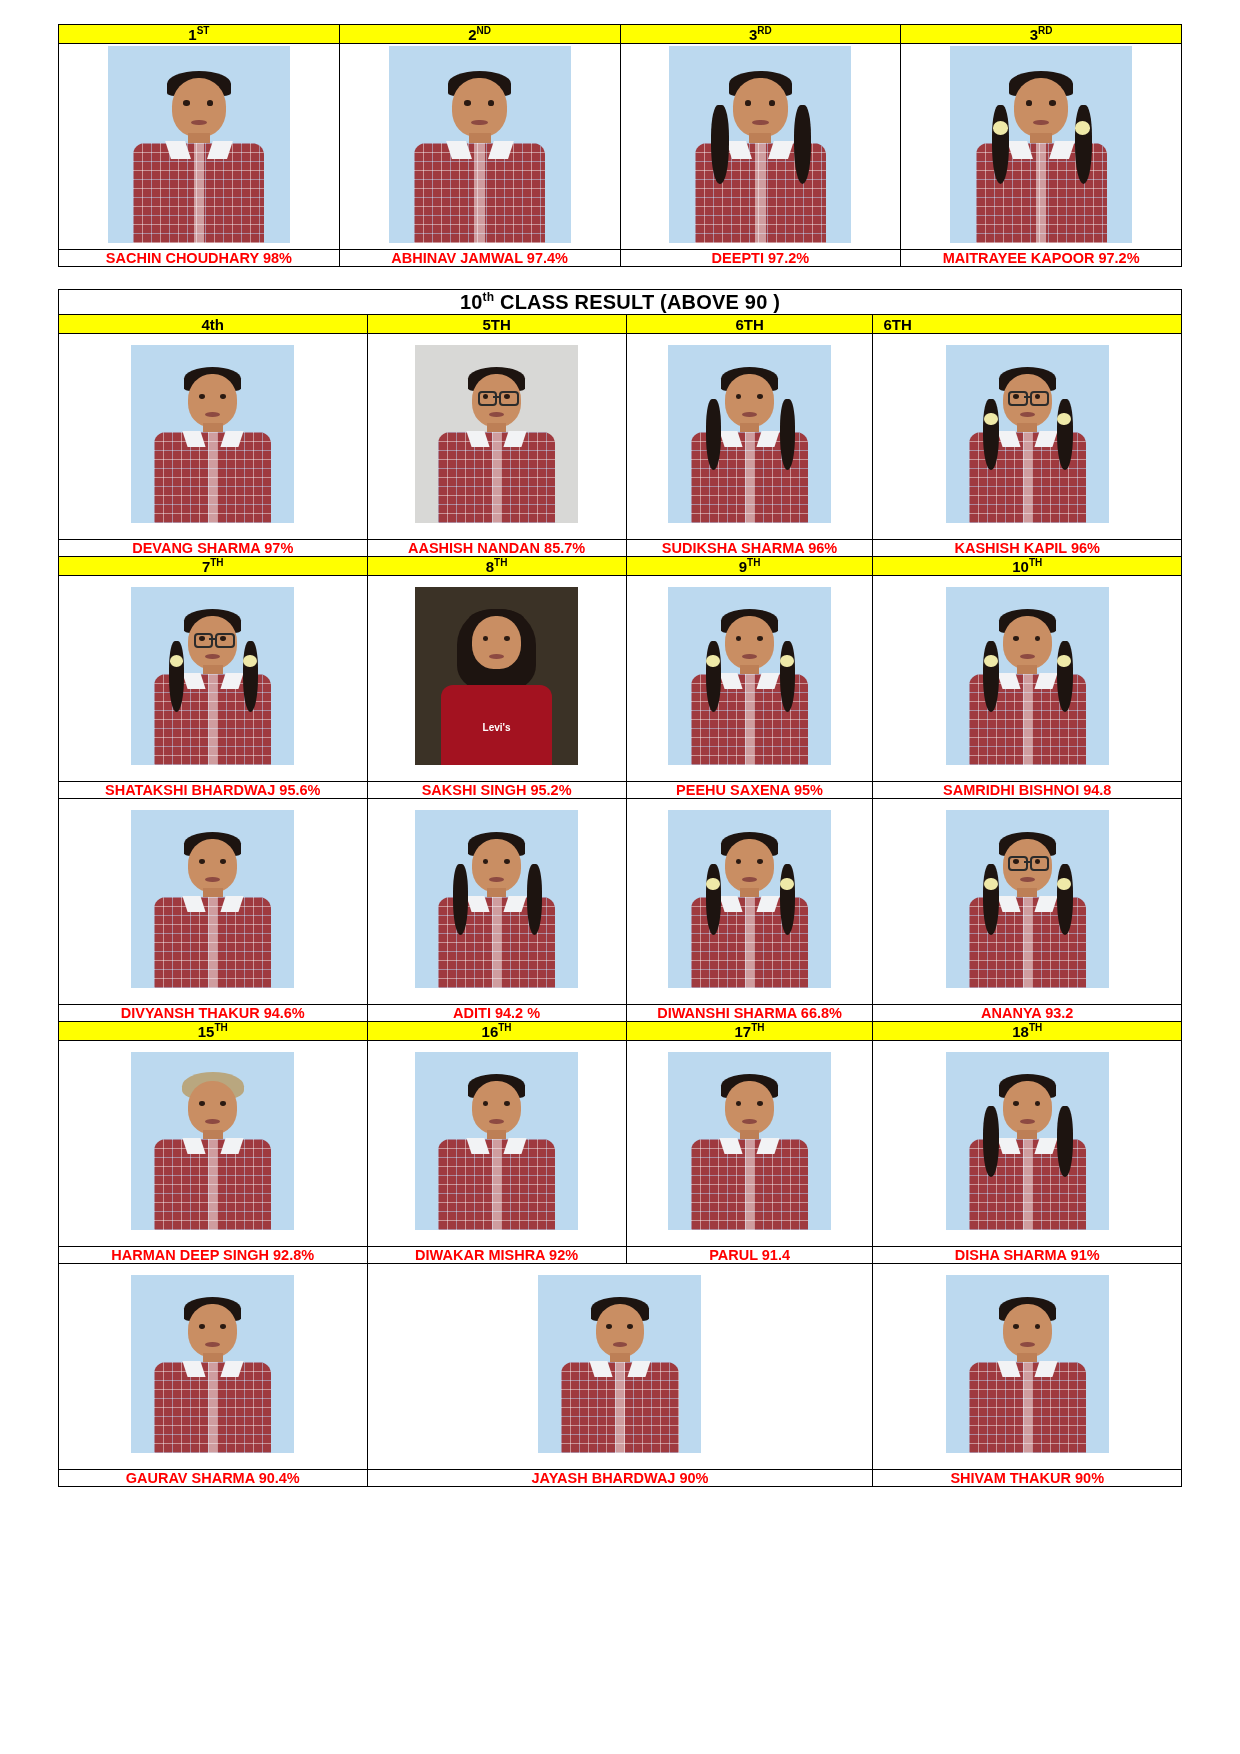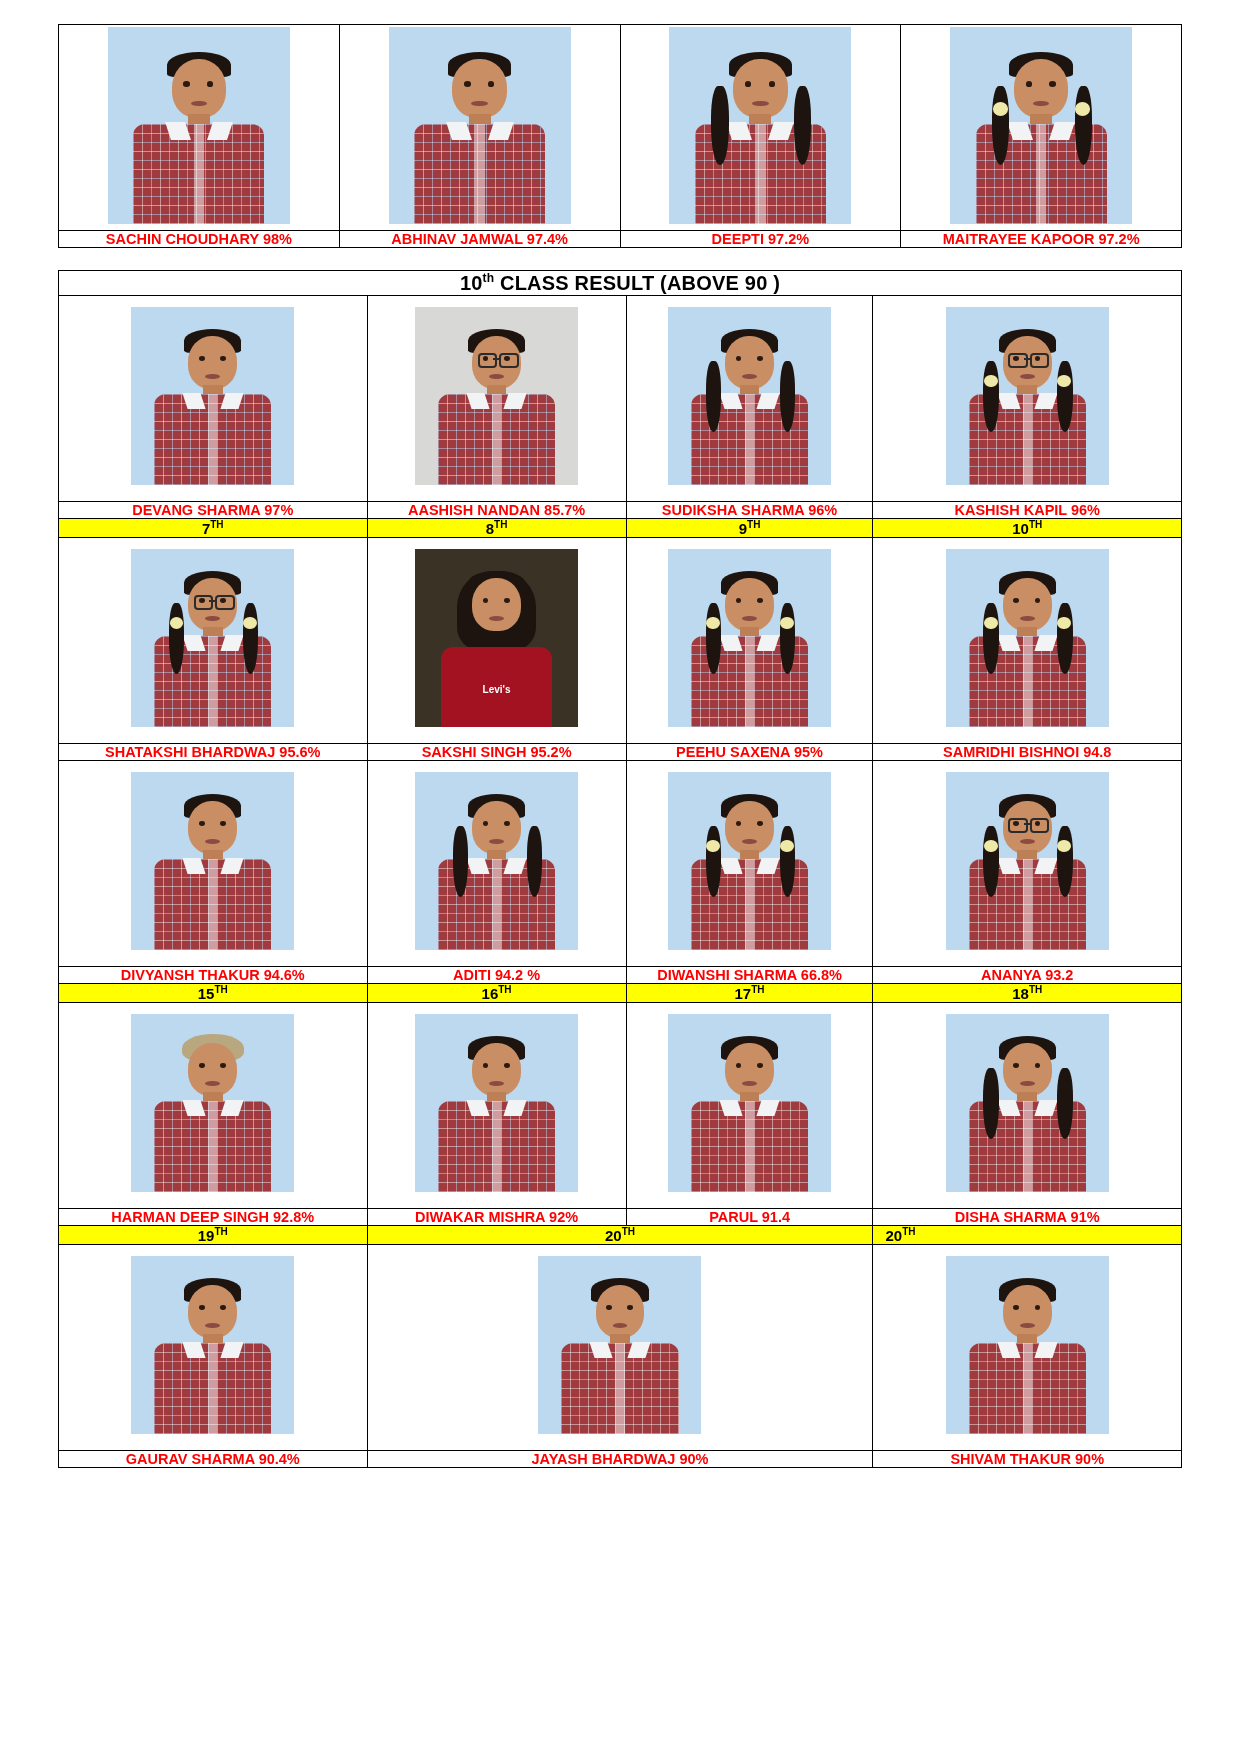--- a/index.html
+++ b/index.html
@@ -164,20 +164,26 @@
 
   <table class="board">
     <colgroup>
       <col style="width:25%">
         <col style="width:25%">
         <col style="width:25%">
         <col style="width:25%">
     </colgroup>
     <tbody>
       <tr>
+        <td class="rank-cell"><span>1</span><sup>ST</sup></td>
+        <td class="rank-cell"><span>2</span><sup>ND</sup></td>
+        <td class="rank-cell"><span>3</span><sup>RD</sup></td>
+        <td class="rank-cell"><span>3</span><sup>RD</sup></td>
+      </tr>
+      <tr>
         <td class="photo-cell">
           <span class="photo" style="width:182px;height:197px"><span class="hair" style="left:32.49999999999999%;top:12.5%;width:35%;height:13%;border-radius:50% 50% 12% 12%"></span><span class="head" style="left:35%;top:16%;width:30%;height:30%"></span><span class="eye" style="left:41.5%;top:27.500000000000004%;width:3.5000000000000004%;height:2.8000000000000003%"></span><span class="eye" style="left:54.49999999999999%;top:27.500000000000004%;width:3.5000000000000004%;height:2.8000000000000003%"></span><span class="mouth" style="left:45.49999999999999%;top:37.5%;width:9%;height:2.8000000000000003%"></span><span class="neck" style="left:44%;top:43.99999999999999%;width:12%;height:7.000000000000001%"></span><span class="torso" style="left:14.000000000000002%;top:49%;width:72%;height:52%;background:#9f3a3f;overflow:hidden">
                <span class="shirt-check"></span>
                <span class="placket" style="left:46%;top:0;width:8%;height:100%"></span>
              </span><span class="collar-l" style="left:33%;top:48%;width:11%;height:9%;transform:skewX(18deg)"></span><span class="collar-r" style="left:56.00000000000001%;top:48%;width:11%;height:9%;transform:skewX(-18deg)"></span></span>
         </td>
         <td class="photo-cell">
           <span class="photo" style="width:182px;height:197px"><span class="hair" style="left:32.49999999999999%;top:12.5%;width:35%;height:13%;border-radius:50% 50% 12% 12%"></span><span class="head" style="left:35%;top:16%;width:30%;height:30%"></span><span class="eye" style="left:41.5%;top:27.500000000000004%;width:3.5000000000000004%;height:2.8000000000000003%"></span><span class="eye" style="left:54.49999999999999%;top:27.500000000000004%;width:3.5000000000000004%;height:2.8000000000000003%"></span><span class="mouth" style="left:45.49999999999999%;top:37.5%;width:9%;height:2.8000000000000003%"></span><span class="neck" style="left:44%;top:43.99999999999999%;width:12%;height:7.000000000000001%"></span><span class="torso" style="left:14.000000000000002%;top:49%;width:72%;height:52%;background:#9f3a3f;overflow:hidden">
                <span class="shirt-check"></span>
                <span class="placket" style="left:46%;top:0;width:8%;height:100%"></span>
@@ -215,20 +221,26 @@
         <col style="width:25%">
     </colgroup>
     <tbody>
       <tr>
         <td class="title-cell" colspan="4">
           <span>10</span><sup>th</sup><span> CLASS  RESULT (ABOVE 90 )</span>
         </td>
       </tr>
 
       <tr>
+        <td class="rank-cell"><span>4th</span><sup></sup></td>
+        <td class="rank-cell"><span>5TH</span><sup></sup></td>
+        <td class="rank-cell"><span>6TH</span><sup></sup></td>
+        <td class="rank-cell" style="text-align:left;padding-left:10px"><span>6TH</span><sup></sup></td>
+      </tr>
+      <tr>
         <td class="photo-cell"><span class="photo" style="width:163px;height:178px"><span class="hair" style="left:32.49999999999999%;top:12.5%;width:35%;height:13%;border-radius:50% 50% 12% 12%"></span><span class="head" style="left:35%;top:16%;width:30%;height:30%"></span><span class="eye" style="left:41.5%;top:27.500000000000004%;width:3.5000000000000004%;height:2.8000000000000003%"></span><span class="eye" style="left:54.49999999999999%;top:27.500000000000004%;width:3.5000000000000004%;height:2.8000000000000003%"></span><span class="mouth" style="left:45.49999999999999%;top:37.5%;width:9%;height:2.8000000000000003%"></span><span class="neck" style="left:44%;top:43.99999999999999%;width:12%;height:7.000000000000001%"></span><span class="torso" style="left:14.000000000000002%;top:49%;width:72%;height:52%;background:#9f3a3f;overflow:hidden">
                <span class="shirt-check"></span>
                <span class="placket" style="left:46%;top:0;width:8%;height:100%"></span>
              </span><span class="collar-l" style="left:33%;top:48%;width:11%;height:9%;transform:skewX(18deg)"></span><span class="collar-r" style="left:56.00000000000001%;top:48%;width:11%;height:9%;transform:skewX(-18deg)"></span></span></td>
         <td class="photo-cell"><span class="photo" style="width: 163px; height: 178px; background: rgb(216, 216, 214);"><span class="hair" style="left:32.49999999999999%;top:12.5%;width:35%;height:13%;border-radius:50% 50% 12% 12%"></span><span class="head" style="left:35%;top:16%;width:30%;height:30%"></span><span class="eye" style="left:41.5%;top:27.500000000000004%;width:3.5000000000000004%;height:2.8000000000000003%"></span><span class="eye" style="left:54.49999999999999%;top:27.500000000000004%;width:3.5000000000000004%;height:2.8000000000000003%"></span><span class="mouth" style="left:45.49999999999999%;top:37.5%;width:9%;height:2.8000000000000003%"></span><span class="glasses" style="left:38.5%;top:25.5%;width:9.5%;height:6.5%"></span><span class="glasses" style="left:51.5%;top:25.5%;width:9.5%;height:6.5%"></span><span class="bridge" style="left:48%;top:28.500000000000004%;width:3.5000000000000004%;height:2px"></span><span class="neck" style="left:44%;top:43.99999999999999%;width:12%;height:7.000000000000001%"></span><span class="torso" style="left:14.000000000000002%;top:49%;width:72%;height:52%;background:#9f3a3f;overflow:hidden">
                <span class="shirt-check"></span>
                <span class="placket" style="left:46%;top:0;width:8%;height:100%"></span>
              </span><span class="collar-l" style="left:33%;top:48%;width:11%;height:9%;transform:skewX(18deg)"></span><span class="collar-r" style="left:56.00000000000001%;top:48%;width:11%;height:9%;transform:skewX(-18deg)"></span></span></td>
         <td class="photo-cell"><span class="photo" style="width:163px;height:178px"><span class="hair" style="left:32.49999999999999%;top:12.5%;width:35%;height:13%;border-radius:50% 50% 12% 12%"></span><span class="head" style="left:35%;top:16%;width:30%;height:30%"></span><span class="eye" style="left:41.5%;top:27.500000000000004%;width:3.5000000000000004%;height:2.8000000000000003%"></span><span class="eye" style="left:54.49999999999999%;top:27.500000000000004%;width:3.5000000000000004%;height:2.8000000000000003%"></span><span class="mouth" style="left:45.49999999999999%;top:37.5%;width:9%;height:2.8000000000000003%"></span><span class="neck" style="left:44%;top:43.99999999999999%;width:12%;height:7.000000000000001%"></span><span class="torso" style="left:14.000000000000002%;top:49%;width:72%;height:52%;background:#9f3a3f;overflow:hidden">
                <span class="shirt-check"></span>
@@ -324,25 +336,20 @@
              </span><span class="collar-l" style="left:33%;top:48%;width:11%;height:9%;transform:skewX(18deg)"></span><span class="collar-r" style="left:56.00000000000001%;top:48%;width:11%;height:9%;transform:skewX(-18deg)"></span><span class="braid-l" style="left:23%;top:30%;width:9.5%;height:40%"></span><span class="braid-r" style="left:68.5%;top:30%;width:9.5%;height:40%"></span></span></td>
       </tr>
       <tr>
         <td class="name-cell">HARMAN DEEP SINGH 92.8%</td>
         <td class="name-cell">DIWAKAR MISHRA 92%</td>
         <td class="name-cell">PARUL 91.4</td>
         <td class="name-cell">DISHA SHARMA 91%</td>
       </tr>
 
       <tr>
-        <td class="rank-cell"><span>19</span><sup>TH</sup></td>
-        <td class="rank-cell" colspan="2"><span>20</span><sup>TH</sup></td>
-        <td class="rank-cell" style="text-align:left;padding-left:12px"><span>20</span><sup>TH</sup></td>
-      </tr>
-      <tr>
         <td class="photo-cell"><span class="photo" style="width:163px;height:178px"><span class="hair" style="left:32.49999999999999%;top:12.5%;width:35%;height:13%;border-radius:50% 50% 12% 12%"></span><span class="head" style="left:35%;top:16%;width:30%;height:30%"></span><span class="eye" style="left:41.5%;top:27.500000000000004%;width:3.5000000000000004%;height:2.8000000000000003%"></span><span class="eye" style="left:54.49999999999999%;top:27.500000000000004%;width:3.5000000000000004%;height:2.8000000000000003%"></span><span class="mouth" style="left:45.49999999999999%;top:37.5%;width:9%;height:2.8000000000000003%"></span><span class="neck" style="left:44%;top:43.99999999999999%;width:12%;height:7.000000000000001%"></span><span class="torso" style="left:14.000000000000002%;top:49%;width:72%;height:52%;background:#9f3a3f;overflow:hidden">
                <span class="shirt-check"></span>
                <span class="placket" style="left:46%;top:0;width:8%;height:100%"></span>
              </span><span class="collar-l" style="left:33%;top:48%;width:11%;height:9%;transform:skewX(18deg)"></span><span class="collar-r" style="left:56.00000000000001%;top:48%;width:11%;height:9%;transform:skewX(-18deg)"></span></span></td>
         <td class="photo-cell" colspan="2"><span class="photo" style="width:163px;height:178px"><span class="hair" style="left:32.49999999999999%;top:12.5%;width:35%;height:13%;border-radius:50% 50% 12% 12%"></span><span class="head" style="left:35%;top:16%;width:30%;height:30%"></span><span class="eye" style="left:41.5%;top:27.500000000000004%;width:3.5000000000000004%;height:2.8000000000000003%"></span><span class="eye" style="left:54.49999999999999%;top:27.500000000000004%;width:3.5000000000000004%;height:2.8000000000000003%"></span><span class="mouth" style="left:45.49999999999999%;top:37.5%;width:9%;height:2.8000000000000003%"></span><span class="neck" style="left:44%;top:43.99999999999999%;width:12%;height:7.000000000000001%"></span><span class="torso" style="left:14.000000000000002%;top:49%;width:72%;height:52%;background:#9f3a3f;overflow:hidden">
                <span class="shirt-check"></span>
                <span class="placket" style="left:46%;top:0;width:8%;height:100%"></span>
              </span><span class="collar-l" style="left:33%;top:48%;width:11%;height:9%;transform:skewX(18deg)"></span><span class="collar-r" style="left:56.00000000000001%;top:48%;width:11%;height:9%;transform:skewX(-18deg)"></span></span></td>
         <td class="photo-cell"><span class="photo" style="width:163px;height:178px"><span class="hair" style="left:32.49999999999999%;top:12.5%;width:35%;height:13%;border-radius:50% 50% 12% 12%"></span><span class="head" style="left:35%;top:16%;width:30%;height:30%"></span><span class="eye" style="left:41.5%;top:27.500000000000004%;width:3.5000000000000004%;height:2.8000000000000003%"></span><span class="eye" style="left:54.49999999999999%;top:27.500000000000004%;width:3.5000000000000004%;height:2.8000000000000003%"></span><span class="mouth" style="left:45.49999999999999%;top:37.5%;width:9%;height:2.8000000000000003%"></span><span class="neck" style="left:44%;top:43.99999999999999%;width:12%;height:7.000000000000001%"></span><span class="torso" style="left:14.000000000000002%;top:49%;width:72%;height:52%;background:#9f3a3f;overflow:hidden">
                <span class="shirt-check"></span>

